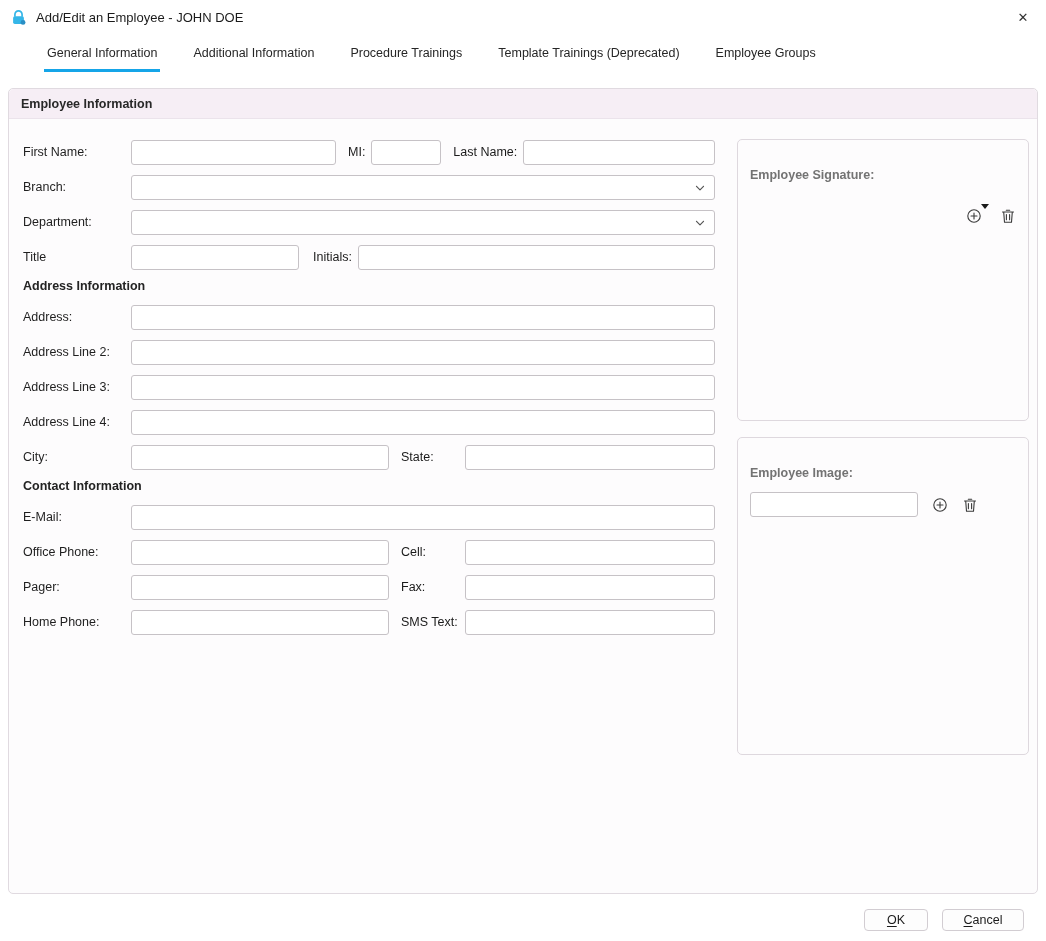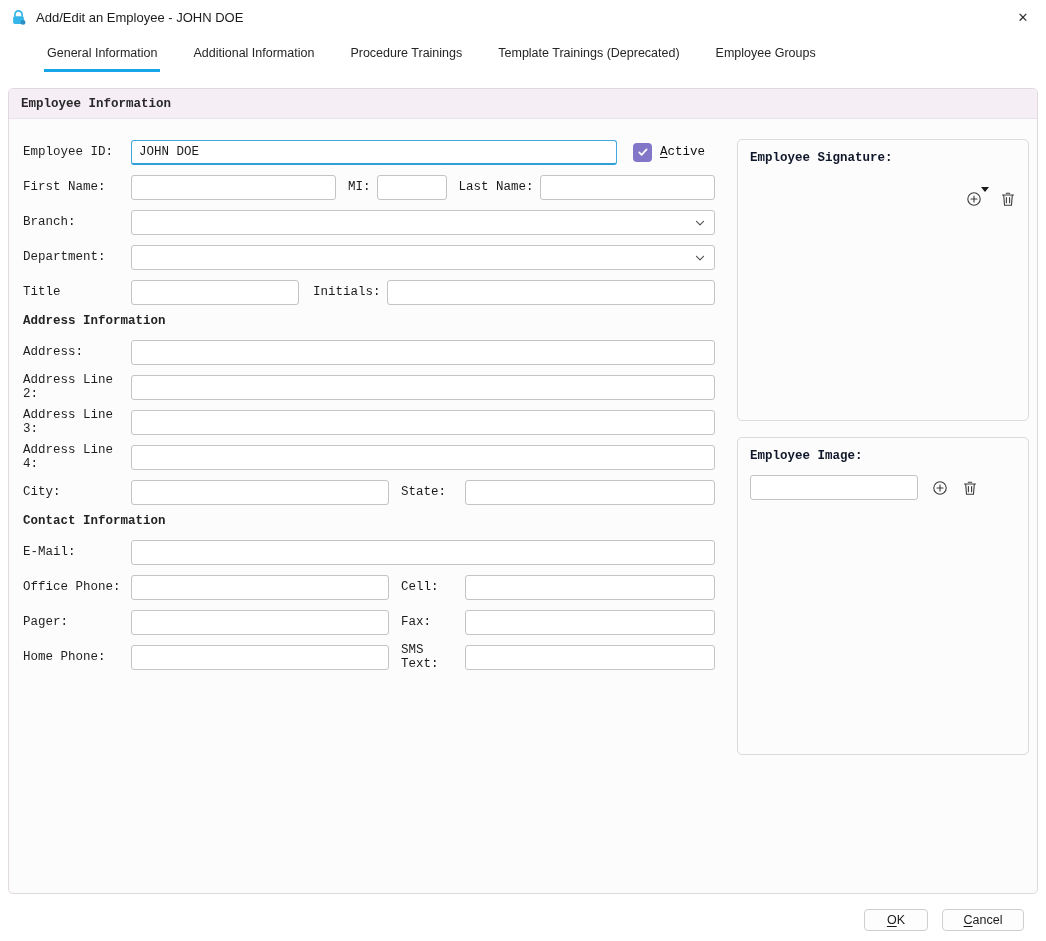--- a/index.html
+++ b/index.html
@@ -25,21 +25,21 @@
   }
 
   
   .tabs { display:flex; gap:30px; padding-left:24px; height:38px; align-items:flex-end;margin-left:20px; }
   .tab { padding:6px 3px 9px; color:#262626; border-bottom:3px solid transparent; white-space:nowrap; }
   .tab.active { border-bottom-color:#15a5e8; }
 
   
   .groupbox {
     position:absolute; left:8px; right:8px; top:88px; height:806px;
-    border:1px solid #e0dae0; border-radius:5px; background:#fdfcfd;font-family:Liberation Mono, monospace;
+    border:1px solid #e0dae0; border-radius:5px; background:#fdfcfd;
   }
   .group-header {
     height:30px; background:#f6eef5; border-bottom:1px solid #ebe3eb;
     border-radius:5px 5px 0 0;
     display:flex; align-items:center; padding-left:12px;
     font-weight:bold; color:#282828;
   }
   .group-content { display:flex; padding:20px 12px 0 14px; }
   .form-col { width:692px; flex:none; }
   .side-col { width:292px; margin-left:22px; flex:none; }
@@ -78,21 +78,21 @@
   }
   .chk-label { margin-left:8px; color:#111; }
 
   
   .panel {
     border:1px solid #ded8de; border-radius:5px; background:#fdfcfd;
     padding:11px 12px;
   }
   .sig-panel { height:282px; }
   .img-panel { height:318px; margin-top:16px; }
-  .panel-title { font-weight:bold; color:#0f172a; }
+  .panel-title { font-weight:bold; color:#737373;margin-top:17px; }
   .icon-row { display:flex; justify-content:flex-end; align-items:center; gap:18px; margin-top:26px; }
   .icon-btn { display:flex; align-items:flex-end; position:relative; cursor:default; }
   .dd-tri {
     width:0; height:0; border-left:4px solid transparent; border-right:4px solid transparent;
     border-top:5px solid #1b1b1b; position:absolute; top:-4px; right:-7px;
   }
   .img-row { display:flex; align-items:center; gap:14px; margin-top:12px; }
   .img-input { width:168px; }
 
   
@@ -133,30 +133,20 @@
 
 <div class="groupbox">
   <div class="group-header">
     <span>Employee Information</span>
   </div>
 
   <div class="group-content">
 
     <div class="form-col">
 
-      <div class="row">
-        <span class="lbl">Employee ID:</span>
-        <input class="txt w-id focused" value="JOHN DOE" style="">
-        <span class="checkbox">
-          <svg viewBox="0 0 12 12" width="12" height="12">
-            <path d="M2.2 6.4l2.4 2.4 5-5.4" stroke="#fff" stroke-width="1.7" fill="none" stroke-linecap="round" stroke-linejoin="round"></path>
-          </svg>
-        </span>
-        <span class="chk-label u-first"><u>A</u>ctive</span>
-      </div>
 
       <div class="row">
         <span class="lbl">First Name:</span>
         <input class="txt w-fn" value="" style="">
         <span class="inline-lbl">MI:</span>
         <input class="txt w-mi" value="" style="">
         <span class="inline-lbl">Last Name:</span>
         <input class="txt flex1" value="" style="">
       </div>
 

